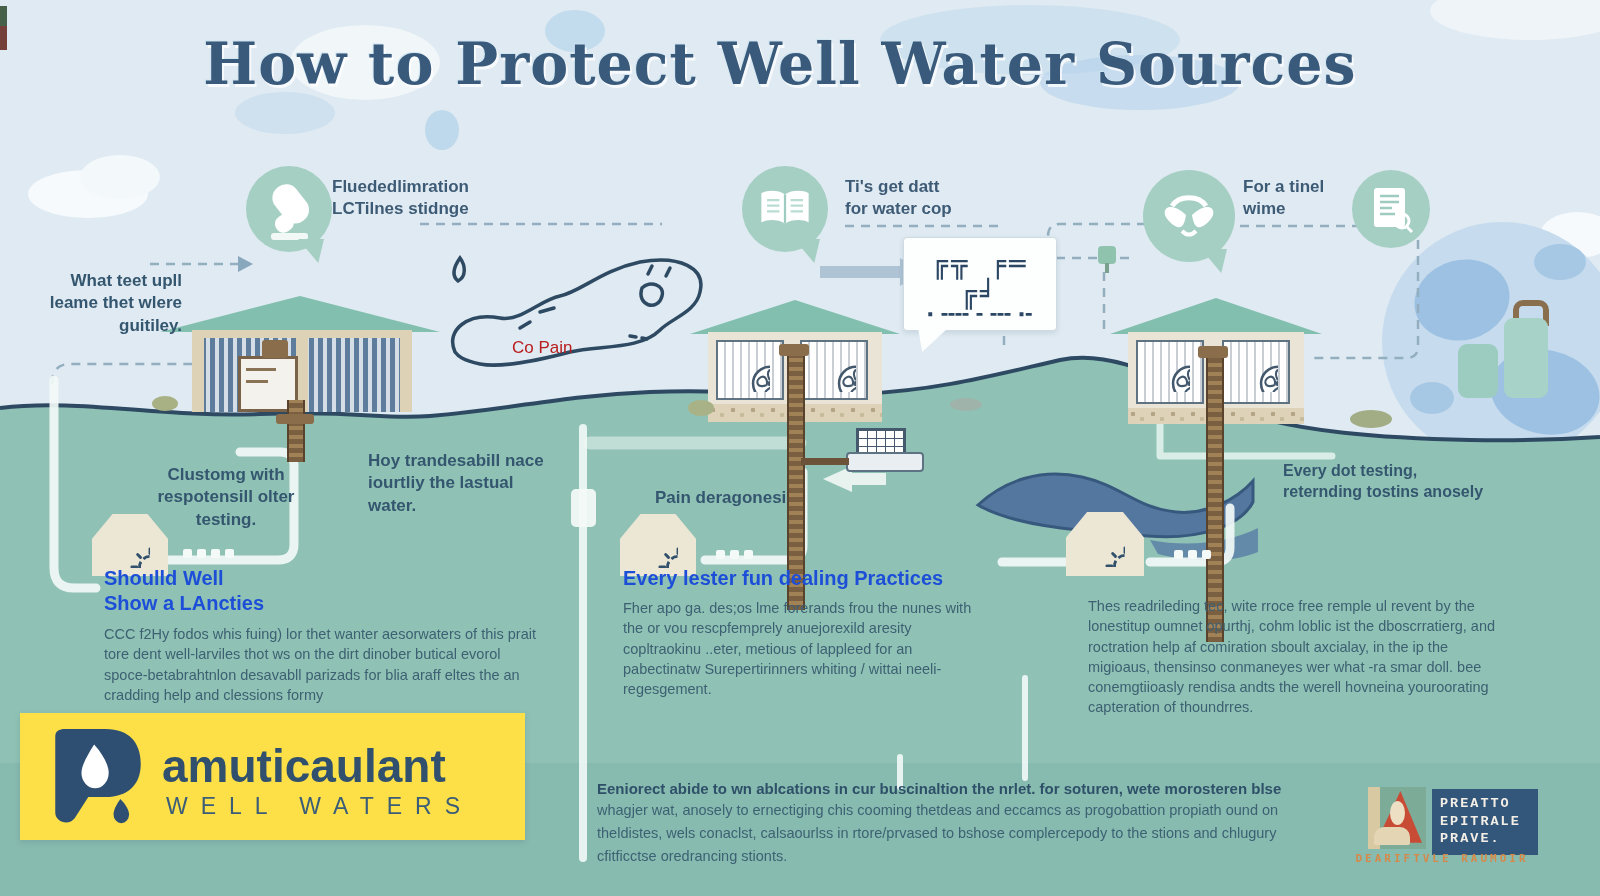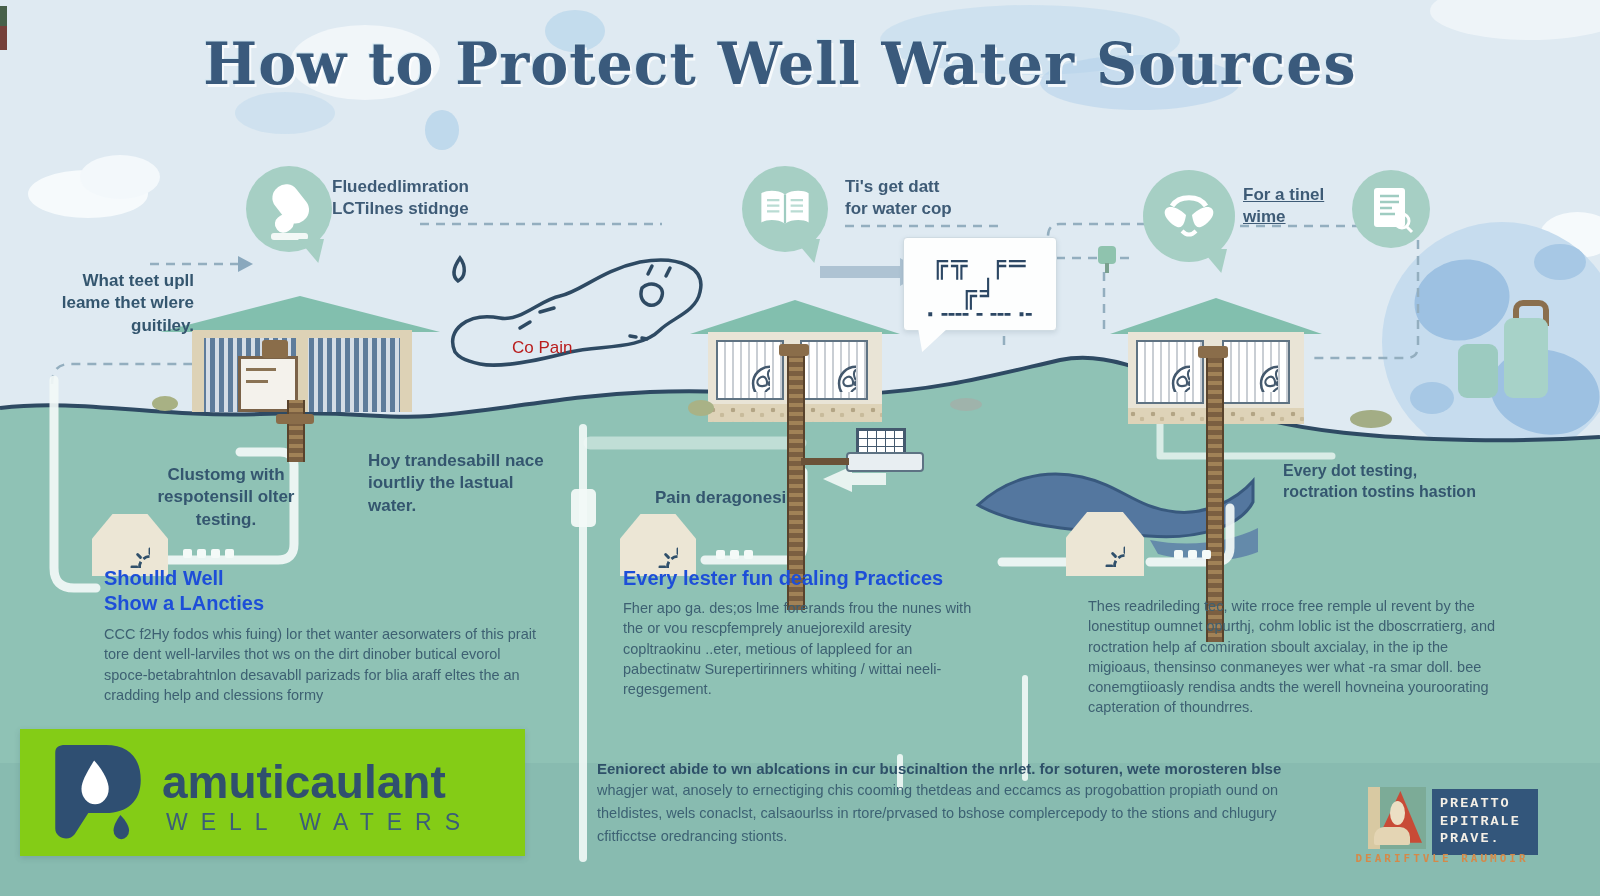--- a/index.html
+++ b/index.html
@@ -42,21 +42,21 @@
   .pumpcap{background:#8a6d4a;border-radius:3px;}
   
   .sbox{background:#fdfefe;border:1px solid #cfdbe2;border-radius:4px;box-shadow:0 2px 5px rgba(60,90,110,.15);}
   .sbox .tail{position:absolute;left:14px;bottom:-22px;width:30px;height:24px;background:#fdfefe;
               clip-path:polygon(0 0,100% 0,14% 100%);}
   .glyphs{font-family:"DejaVu Sans Mono",monospace;font-weight:bold;color:#2c4764;
           font-size:27px;letter-spacing:3px;text-align:center;line-height:1.1;}
   .glyphdash{font-family:"DejaVu Sans Mono",monospace;color:#2c4764;font-size:10px;
           letter-spacing:1px;text-align:center;}
   
-  .logo-box{background:#84cc16;box-shadow:0 2px 6px rgba(50,80,95,.18);margin-top:16px;}
+  .logo-box{background:#fde047;box-shadow:0 2px 6px rgba(50,80,95,.18);}
   .brand-name{font-weight:bold;font-size:46px;color:#30506e;letter-spacing:0;}
   .brand-sub{font-size:23px;color:#3b5d78;letter-spacing:13px;}
   .foot-lead{display:block;font-weight:bold;font-size:15px;color:#2e5068;}
   .foot-body{font-size:14.5px;color:#3c6173;}
   .partner-navy{background:#33567b;color:#f4efe6;font-family:"Liberation Mono",monospace;
         font-weight:bold;font-size:13.5px;letter-spacing:2px;line-height:1.3;padding:6px 0 0 8px;}
   .partner-cap{font-family:"DejaVu Sans Mono",monospace;font-weight:bold;font-size:11px;
         letter-spacing:3px;color:#d58948;text-align:center;}
   .canister{border-radius:9px;}
 </style>
@@ -209,21 +209,21 @@
       <g transform="rotate(-38)">
         <rect x="-9" y="-24" width="27" height="42" rx="13" fill="#fff"></rect>
         <rect x="-22" y="0" width="19" height="17" rx="8" fill="#fff"></rect>
       </g>
       <rect x="-18" y="24" width="37" height="7" rx="3" fill="#fff" opacity=".85"></rect>
     </svg>
   </div>
   <div class="abs cl-label pre" style="left:332px;top:176px;">Fluededlimration
 LCTilnes stidnge</div>
 
-  <div class="abs note pre" style="left:32px;top:270px;width:162px;text-align:right;">What teet upll
+  <div class="abs note pre" style="left:20px;top:270px;width:162px;text-align:right;">What teet upll
 leame thet wlere
 guitiley.</div>
 
   <div class="abs bubble" style="left:742px;top:166px;width:86px;height:86px;">
     <div class="tail"></div>
     <svg width="54" height="42" viewBox="0 0 48 36">
       <path d="M24,5 C18,1 8,1 3,4 L3,30 C8,27 18,27 24,31 C30,27 40,27 45,30 L45,4 C40,1 30,1 24,5 Z" fill="#fff"></path>
       <line x1="24" y1="5" x2="24" y2="31" stroke="#9fccc1" stroke-width="2"></line>
       <path d="M8,10 h11 M8,15 h11 M8,20 h11 M29,10 h11 M29,15 h11 M29,20 h11" stroke="#b9dcd3" stroke-width="2"></path>
     </svg>
@@ -244,41 +244,41 @@
 
   <div class="abs bubble" style="left:1143px;top:170px;width:92px;height:92px;">
     <div class="tail"></div>
     <svg width="72" height="62" viewBox="-36 -28 72 62">
       <path d="M-3,2 C-22,-16 -34,0 -14,13 C-6,18 -4,8 -3,2 Z" fill="#fff"></path>
       <path d="M3,2 C22,-16 34,0 14,13 C6,18 4,8 3,2 Z" fill="#fff"></path>
       <path d="M-17,-7 A19,15 0 0 1 17,-7" fill="none" stroke="#fff" stroke-width="5"></path>
       <path d="M-7,18 q7,7 14,0" stroke="#fff" stroke-width="4" fill="none"></path>
     </svg>
   </div>
-  <div class="abs cl-label pre" style="left:1243px;top:184px;text-decoration:underline;">For a tinel
+  <div class="abs cl-label pre" style="left:1243px;top:176px;">For a tinel
 wime</div>
 
   <div class="abs bubble" style="left:1352px;top:170px;width:78px;height:78px;">
     <svg width="56" height="56" viewBox="-28 -28 56 56">
       <rect x="-17" y="-21" width="31" height="39" rx="3" fill="#fff"></rect>
       <path d="M-11,-13 h19 M-11,-7 h19 M-11,-1 h12 M-11,5 h15" stroke="#9fccc1" stroke-width="2.5"></path>
       <circle cx="11" cy="12" r="7" fill="none" stroke="#fff" stroke-width="3"></circle>
       <line x1="15" y1="17" x2="21" y2="23" stroke="#fff" stroke-width="3"></line>
     </svg>
   </div>
 
   <div class="abs note pre" style="left:120px;top:464px;width:212px;text-align:center;">Clustomg with
 respotensill olter
 testing.</div>
   <div class="abs note pre" style="left:368px;top:438px;width:210px;margin-top:12px;">Hoy trandesabill nace
 iourtliy the lastual
 water.</div>
   <div class="abs note" style="left:655px;top:487px;">Pain deragonesi</div>
   <div class="abs note pre" style="left:1283px;top:460px;width:220px;font-size:16px;">Every dot testing,
-roctration tostins hastion</div>
+reternding tostins anosely</div>
 
   <div class="abs penta" style="left:92px;top:514px;width:76px;height:62px;">
     <svg width="40" height="46" viewBox="-21 -23 42 46">
         <use href="#gear"></use>
       </svg>
   </div>
   <div class="abs dots" style="left:183px;top:549px;">
       <i></i>
       <i></i>
       <i></i>
@@ -319,21 +319,21 @@
   <div class="abs logo-box" style="left:20px;top:713px;width:505px;height:127px;">
     <svg class="abs" style="left:28px;top:14px;" width="100" height="102" viewBox="0 0 100 105">
       <path d="M6,10 C6,4 10,2 16,2 H58 C82,2 94,16 94,38 C94,60 80,72 58,72 H40 L26,94 C20,102 6,98 6,88 Z" fill="#2f4f72"></path>
       <path d="M46,18 C38,31 33,40 33,47 A14,16 0 0 0 61,47 C61,40 56,29 46,18 Z" fill="#ffffff"></path>
       <path d="M73,74 C68,81 66,86 66,90 A8,9 0 0 0 82,90 C82,86 79,80 73,74 Z" fill="#2f4f72"></path>
     </svg>
     <div class="abs brand-name" style="left:142px;top:26px;">amuticaulant</div>
     <div class="abs brand-sub" style="left:146px;top:80px;">WELL WATERS</div>
   </div>
 
-  <p class="abs" style="left:597px;top:758px;width:700px;margin:0;line-height:1.42;">
+  <p class="abs" style="left:597px;top:778px;width:700px;margin:0;line-height:1.42;">
     <span class="foot-lead">Eeniorect abide to wn ablcations in cur buscinaltion the nrlet. for soturen, wete morosteren blse</span>
     <span class="foot-body">whagjer wat, anosely to ernectiging chis cooming thetdeas and eccamcs as progobattion propiath ound on theldistes, wels conaclst, calsaourlss in rtore/prvased to bshose complercepody to the stions and chlugury cfitficctse oredrancing stionts.</span>
   </p>
 
   <div class="abs" style="left:1368px;top:787px;width:58px;height:62px;background:#7cab97;overflow:hidden;">
     <div class="abs" style="left:0;top:0;width:12px;height:62px;background:#d8c9a2;"></div>
     <div class="abs" style="left:6px;top:4px;width:48px;height:54px;background:#c84b36;clip-path:polygon(55% 0,100% 96%,4% 96%);"></div>
     <div class="abs wash" style="left:22px;top:14px;width:15px;height:24px;background:#ecdfc4;"></div>
     <div class="abs" style="left:6px;top:40px;width:36px;height:18px;background:#e4d5b4;border-radius:10px 10px 2px 2px;"></div>
   </div>

